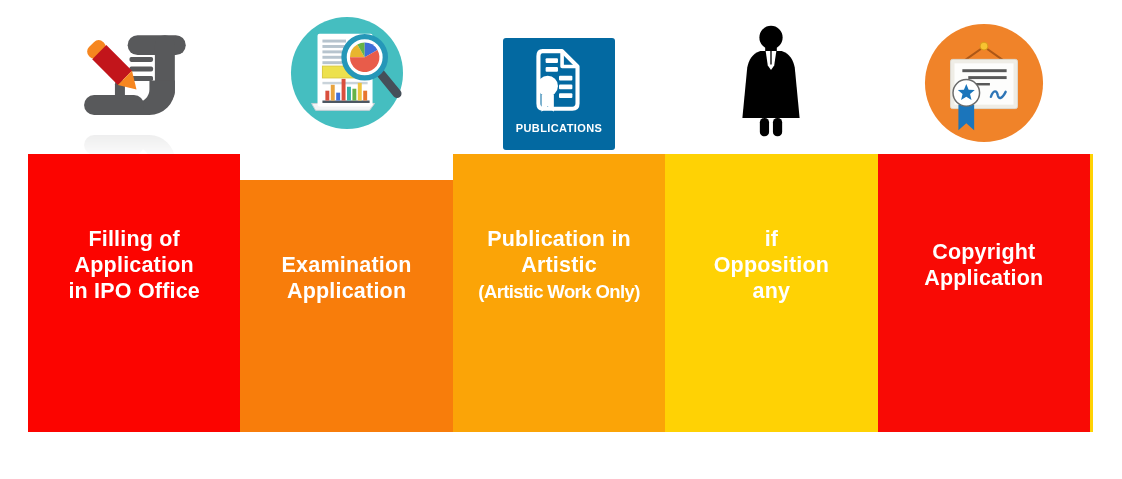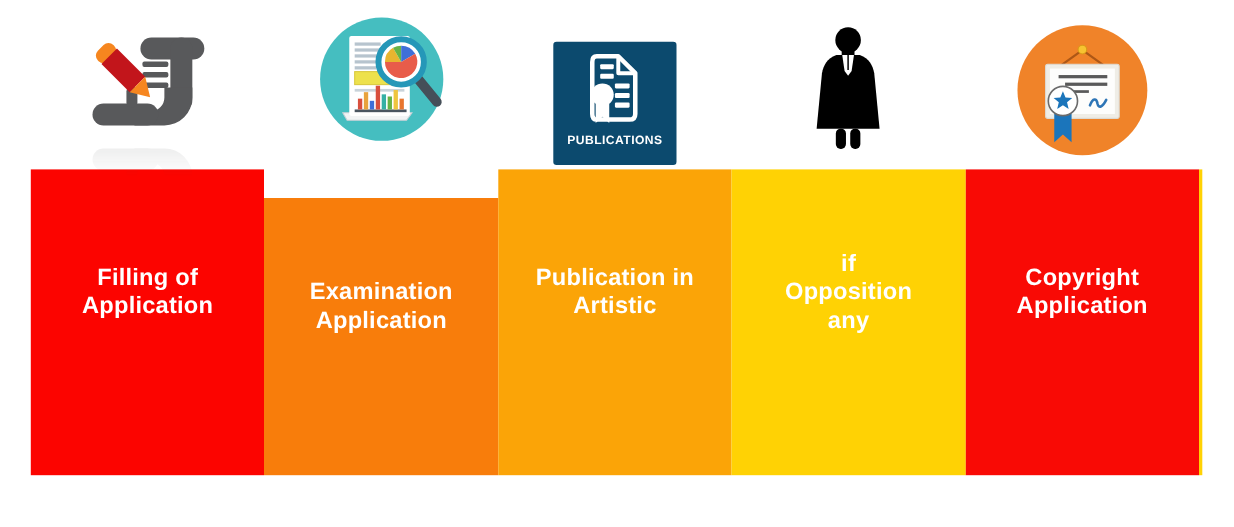--- a/index.html
+++ b/index.html
@@ -83,20 +83,21 @@
             <svg width="118" height="94" viewBox="0 0 130 102">
                 <use href="#scroll-art"></use>
               </svg>
           </div>
         </div>
       </div>
       <div class="band" style="background: rgb(252, 4, 0);">
         <div class="label">
           <span>Filling of</span>
           <span>Application</span>
+          <span>in IPO Office</span>
         </div>
       </div>
     </div>
 
     <div class="step">
       <div class="icon-zone">
         <div class="circle-icon">
           <svg width="114" height="114" viewBox="0 0 116 116">
             <circle cx="58" cy="58" r="57" fill="#45BEC0"></circle>
             <path d="M22,89 h64 l-5,7 h-55 z" fill="#F2F4F5" stroke="#C9D1D6" stroke-width="1"></path>
@@ -133,41 +134,42 @@
       <div class="band" style="background: rgb(248, 125, 11); margin-top: 40px;">
         <div class="label">
           <span>Examination</span>
           <span>Application</span>
         </div>
       </div>
     </div>
 
     <div class="step">
       <div class="icon-zone">
-        <div class="pub-square" style="background: #0c4a6e;">
+        <div class="pub-square" style="background: #0369a1;">
           <svg width="62" height="72" viewBox="0 0 60 70">
             <path d="M14,4 H33 L48,19 V55 Q48,60 43,60 H14 Q10,60 10,55 V9 Q10,4 14,4 Z" fill="none" stroke="#ffffff" stroke-width="4" stroke-linejoin="round"></path>
             <path d="M33,4 V19 H48" fill="none" stroke="#ffffff" stroke-width="3.5" stroke-linejoin="round"></path>
             <g fill="#ffffff">
               <rect x="17" y="11" width="12" height="4.5" rx="1"></rect>
               <rect x="17" y="19.5" width="12" height="4.5" rx="1"></rect>
               <rect x="30" y="28" width="13" height="4.5" rx="1"></rect>
               <rect x="30" y="36.5" width="13" height="4.5" rx="1"></rect>
               <rect x="30" y="45" width="13" height="4.5" rx="1"></rect>
               <circle cx="19" cy="38" r="10"></circle>
               <path d="M13,46 h12 v17 l-6,-5.5 l-6,5.5 z"></path>
             </g>
           </svg>
           <div class="pub-caption">PUBLICATIONS</div>
         </div>
       </div>
       <div class="band" style="background: rgb(251, 164, 7);">
         <div class="label">
           <span>Publication in</span>
           <span>Artistic</span>
+          <span class="tight">(Artistic Work Only)</span>
         </div>
       </div>
     </div>
 
     <div class="step">
       <div class="icon-zone">
         <div class="advocate-wrap">
           <svg width="64" height="120" viewBox="0 0 66 122">
             <g fill="#000000">
               <circle cx="33" cy="13" r="12"></circle>

